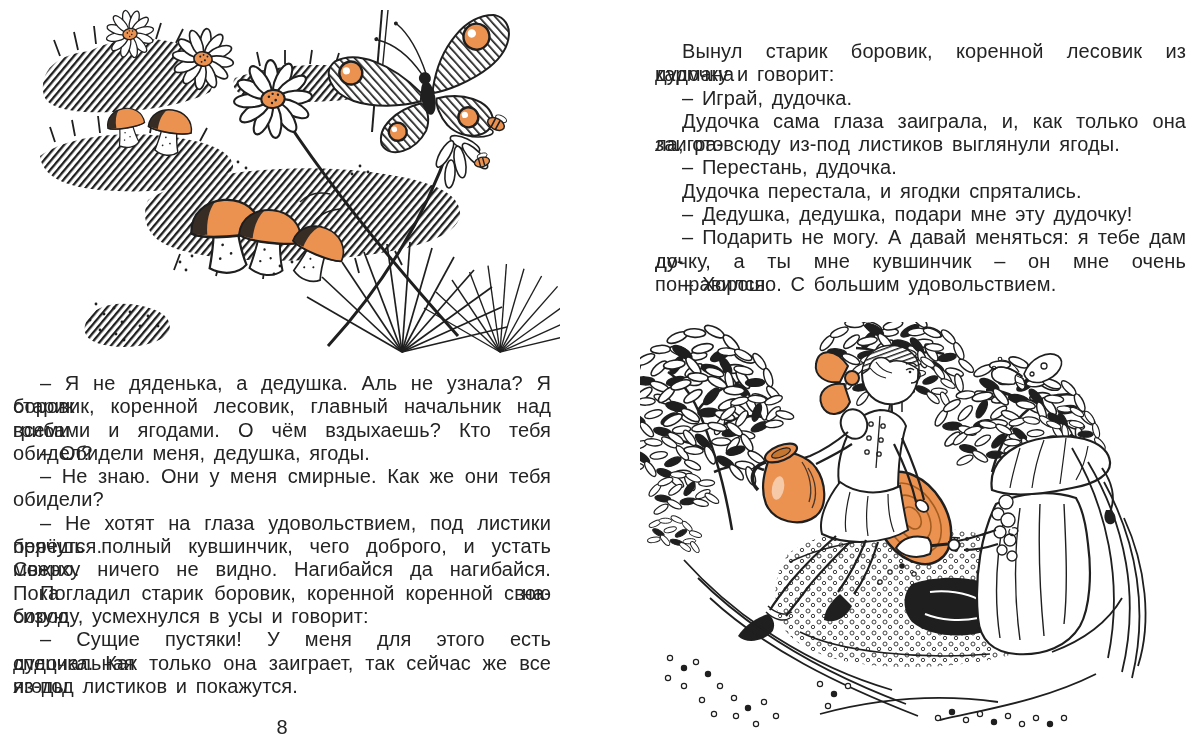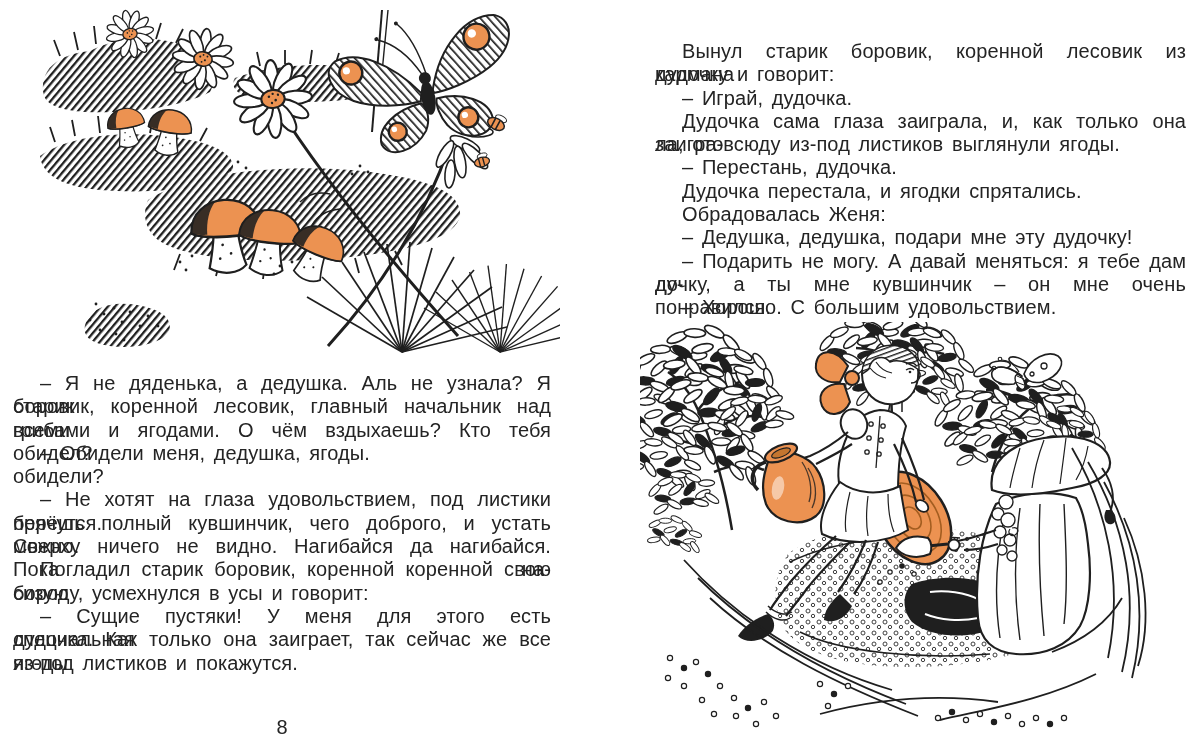--- a/index.html
+++ b/index.html
@@ -199,20 +199,21 @@
         <circle cx="200" cy="166" r="1.4"></circle>
         <circle cx="216" cy="164" r="1.4"></circle>
     </g>
   </svg>
 
   <div class="page-text left-text">
     <div class="line ind fill">– Я не дяденька, а дедушка. Аль не узнала? Я старик</div>
     <div class="line fill">боровик, коренной лесовик, главный начальник над всеми</div>
     <div class="line fill">грибами и ягодами. О чём вздыхаешь? Кто тебя обидел?</div>
     <div class="line ind">– Обидели меня, дедушка, ягоды.</div>
+    <div class="line ind fill">– Не знаю. Они у меня смирные. Как же они тебя</div>
     <div class="line">обидели?</div>
     <div class="line ind fill">– Не хотят на глаза удовольствием, под листики прячутся.</div>
     <div class="line fill">берёшь полный кувшинчик, чего доброго, и устать можно.</div>
     <div class="line fill">Сверху ничего не видно. Нагибайся да нагибайся. Пока на-</div>
     <div class="line ind fill">Погладил старик боровик, коренной коренной свою сизую</div>
     <div class="line">бороду, усмехнулся в усы и говорит:</div>
     <div class="line ind fill">– Сущие пустяки! У меня для этого есть специальная</div>
     <div class="line fill">дудочка. Как только она заиграет, так сейчас же все ягоды</div>
     <div class="line">из-под листиков и покажутся.</div>
   </div>
@@ -220,21 +221,20 @@
   <div class="pagenum">8</div>
 
   <div class="page-text right-text">
     <div class="line ind fill">Вынул старик боровик, коренной лесовик из кармана</div>
     <div class="line">дудочку и говорит:</div>
     <div class="line ind">– Играй, дудочка.</div>
     <div class="line ind fill">Дудочка сама глаза заиграла, и, как только она заигра-</div>
     <div class="line">ла, отовсюду из-под листиков выглянули ягоды.</div>
     <div class="line ind">– Перестань, дудочка.</div>
     <div class="line ind">Дудочка перестала, и ягодки спрятались.</div>
-    <div class="line ind">Обрадовалась Женя:</div>
     <div class="line ind">– Дедушка, дедушка, подари мне эту дудочку!</div>
     <div class="line ind fill">– Подарить не могу. А давай меняться: я тебе дам ду-</div>
     <div class="line fill">дочку, а ты мне кувшинчик – он мне очень понравился.</div>
     <div class="line ind">– Хорошо. С большим удовольствием.</div>
   </div>
 
   <svg class="illus" style="left:640px;top:322px;width:550px;height:420px" viewBox="0 0 550 420" role="img" aria-label="Ink drawing: girl Zhenya with an orange hair bow sitting on a mound holding an orange jug, an old forest gnome in a leaf hat with a pipe, bushes, berries and a small butterfly">
     <defs>
       <pattern id="sp" width="11" height="11" patternUnits="userSpaceOnUse">
         <circle cx="3" cy="3" r="2" fill="none" stroke="#1f1f1f" stroke-width=".9"></circle>

